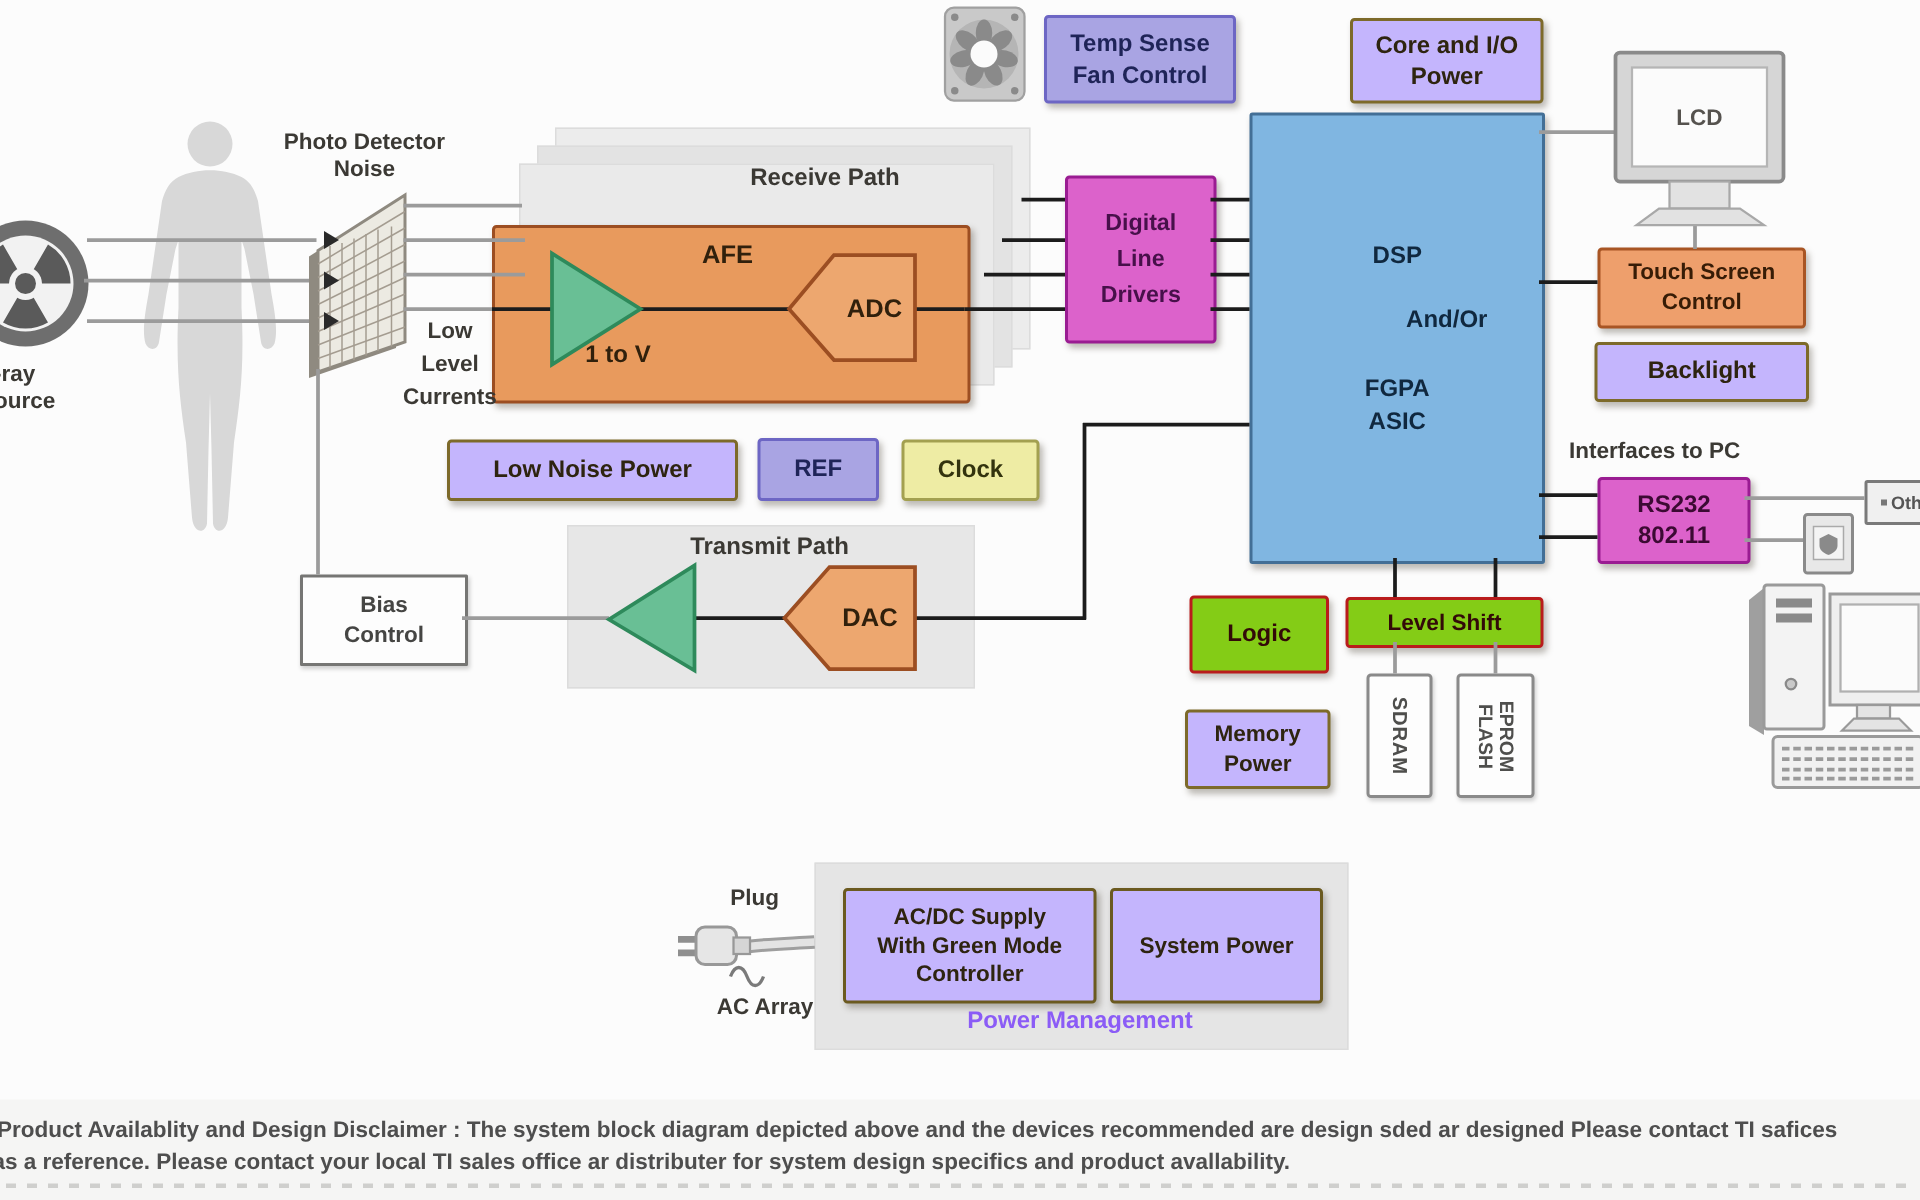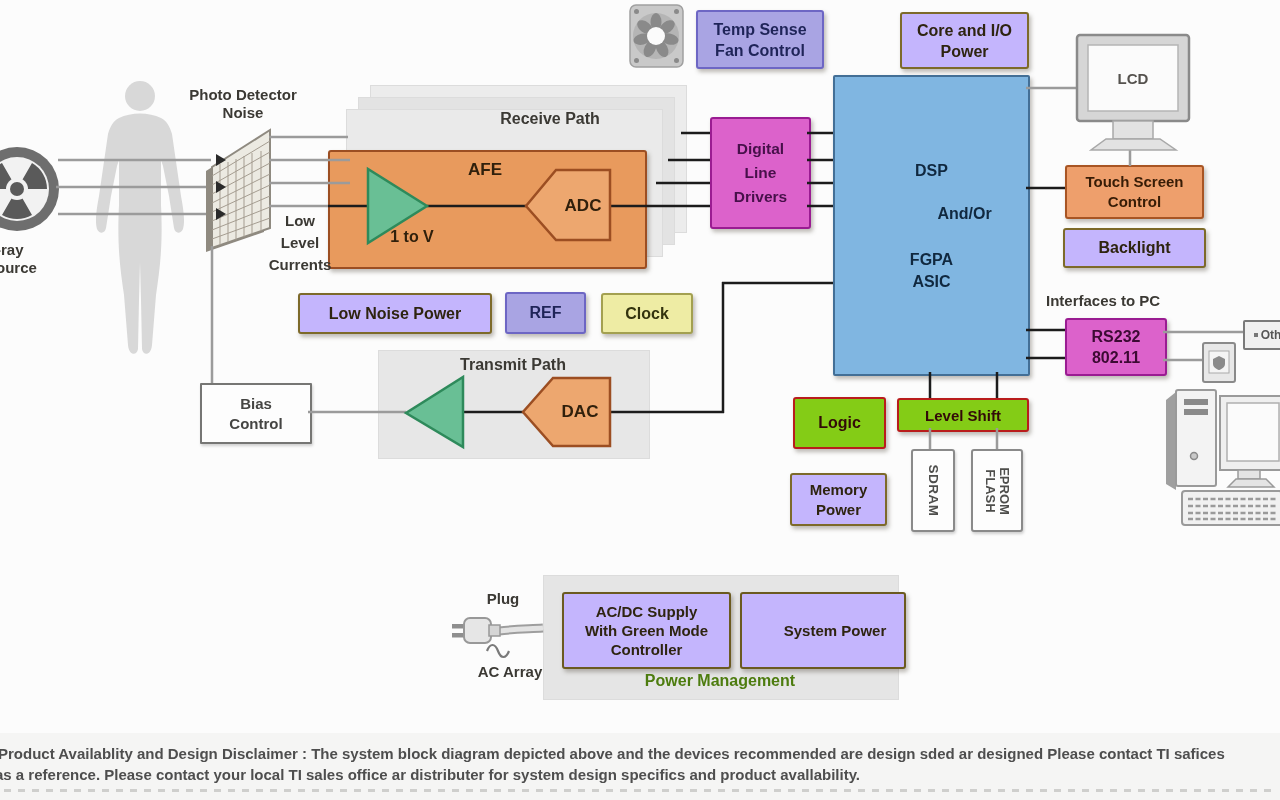--- a/index.html
+++ b/index.html
@@ -147,24 +147,24 @@
     </div>
   </div>
 
   <div class="lbl" style="left:468px;top:590px;width:70px;font-size:15px;">Plug</div>
   <div class="lbl" style="left:465px;top:663px;width:90px;font-size:15px;">AC Array</div>
   <div class="box tan" style="left:546px;top:592px;width:165px;height:73px;font-size:15px;line-height:19px;border-color:#6b5a20;margin-left:16px;">
     <span>AC/DC Supply</span>
     <span>With Green Mode</span>
     <span>Controller</span>
   </div>
-  <div class="box tan" style="left:740px;top:592px;width:138px;height:73px;font-size:15px;border-color:#6b5a20;padding-left:24px;">
+  <div class="box tan" style="left:740px;top:592px;width:138px;height:73px;font-size:15px;border-color:#6b5a20;">
     <span>System Power</span>
   </div>
-  <div class="lbl" style="left:543px;top:672px;width:354px;font-size:16px;color:#4d7c0f;">Power Management</div>
+  <div class="lbl" style="left:543px;top:672px;width:354px;font-size:16px;color:#8b5cf6;">Power Management</div>
 
   <div class="lbl" style="left:168px;top:86px;width:150px;font-size:15px;line-height:18px;">
     <span style="display:block;">Photo Detector</span>
     <span style="display:block;">Noise</span>
   </div>
   <div class="lbl" style="left:-14px;top:241px;width:90px;font-size:15px;line-height:18px;text-align:left;">
     <span style="display:block;">X-ray</span>
     <span style="display:block;">Source</span>
   </div>
   <div class="lbl" style="left:255px;top:210px;width:90px;font-size:15px;line-height:22px;">

